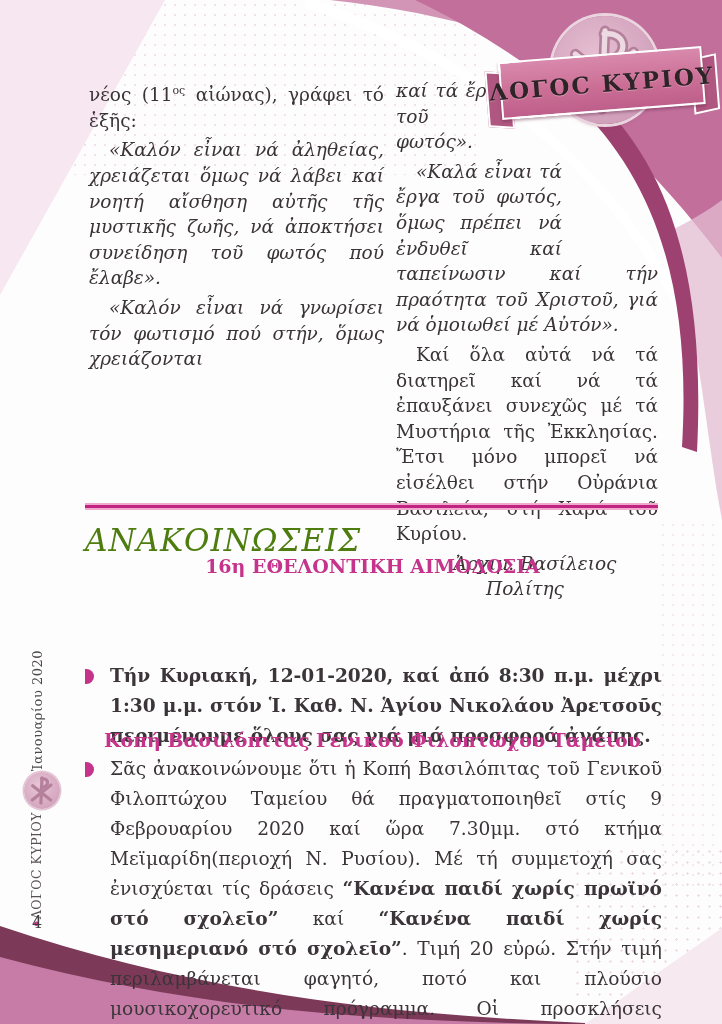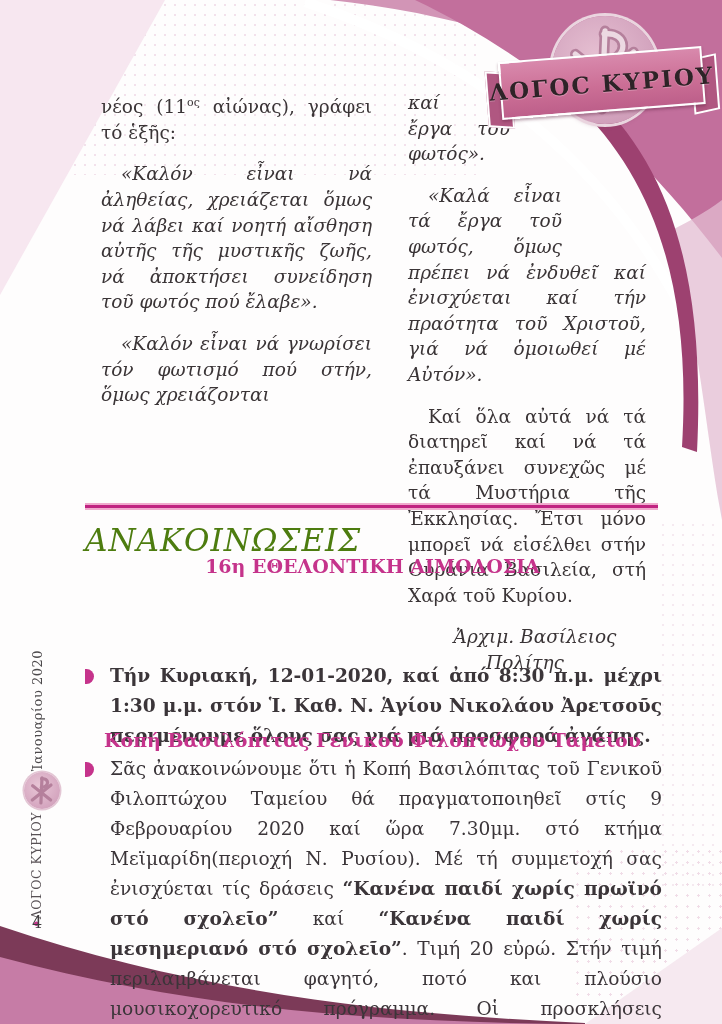--- a/index.html
+++ b/index.html
@@ -36,21 +36,21 @@
     background:linear-gradient(#d889ac 0%, #cc6f96 55%, #bd5f8a 100%);
     border:2px solid #fff; box-shadow:0 2px 3px rgba(90,30,60,.4);
     display:flex; align-items:center; justify-content:center; }
   .ribbon-title { font-weight:bold; font-size:23px; letter-spacing:2px; color:#2e2327;
     text-shadow:0 1px 0 rgba(255,255,255,.25); white-space:nowrap; }
   
   .col { position:absolute; z-index:2; font-size:18.5px; line-height:25.6px;
     text-align:justify; }
   .col-left  { left:85px;  top:74px; width:303px; }
   .col-right { left:392px; top:74px; width:270px; }
-  .col p { margin:16px; text-indent:20px; }
+  .col p { margin:4px; text-indent:20px; }
   .col p.flush { text-indent:0; }
   .it { font-style:italic; }
   .cut { float:right; clear:right; }
   .cut1 { width:152px; height:56px; }
   .cut2 { width:100px; height:116px; }
   .signature { margin-top:22px; text-align:center; font-style:italic; padding-right:4px; text-indent:0; }
   sup { font-size:11px; }
   
   .rule { position:absolute; left:85px; top:503px; width:573px; height:7px; z-index:2;
     background:linear-gradient(to bottom,
@@ -140,21 +140,21 @@
   <div class="col col-left">
     <p class="flush"><span>νέος (11</span><sup>ος</sup><span> αἰώνας), γράφει τό ἑξῆς:</span></p>
     <p class="it">«Καλόν εἶναι νά ἀληθείας, χρειάζεται ὅμως νά λάβει καί νοητή αἴσθηση αὐτῆς τῆς μυστικῆς ζωῆς, νά ἀποκτήσει συνείδηση τοῦ φωτός πού ἔλαβε».</p>
     <p class="it">«Καλόν εἶναι νά γνωρίσει τόν φωτισμό πού στήν, ὅμως χρειάζονται</p>
   </div>
 
   <div class="col col-right">
     <div class="cut cut1"></div>
     <div class="cut cut2"></div>
     <p class="it flush">καί τά ἔργα τοῦ φωτός».</p>
-    <p class="it">«Καλά εἶναι τά ἔργα τοῦ φωτός, ὅμως πρέπει νά ἐνδυθεῖ καί ἐνισχύεται καί τήν πραότητα τοῦ Χριστοῦ, γιά νά ὁμοιωθεί μέ Αὐτόν».</p>
+    <p class="it">«Καλά εἶναι τά ἔργα τοῦ φωτός, ὅμως πρέπει νά ἐνδυθεῖ καί ταπείνωσιν καί τήν πραότητα τοῦ Χριστοῦ, γιά νά ὁμοιωθεί μέ Αὐτόν».</p>
     <p>Καί ὅλα αὐτά νά τά διατηρεῖ καί νά τά ἐπαυξάνει συνεχῶς μέ τά Μυστήρια τῆς Ἐκκλησίας. Ἔτσι μόνο μπορεῖ νά εἰσέλθει στήν Οὐράνια Βασιλεία, στή Χαρά τοῦ Κυρίου.</p>
     <p class="signature">Ἀρχιμ. Βασίλειος Πολίτης</p>
   </div>
 
   <div class="rule"></div>
   <div class="section-title">ΑΝΑΚΟΙΝΩΣΕΙΣ</div>
 
   <div class="ann-heading ann-h1">16η ΕΘΕΛΟΝΤΙΚΗ ΑΙΜΟΔΟΣΙΑ</div>
   <div class="ann-item ann-i1">
     <span class="bullet-marker"></span>

